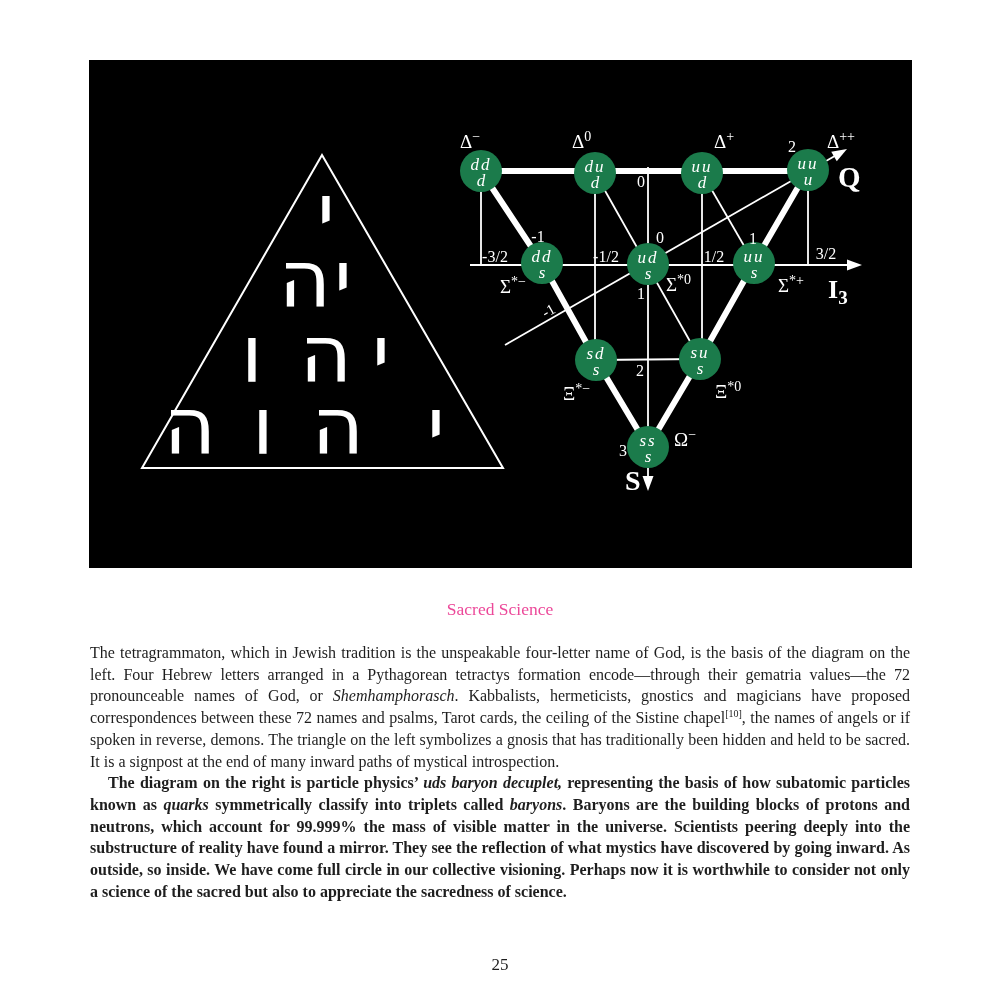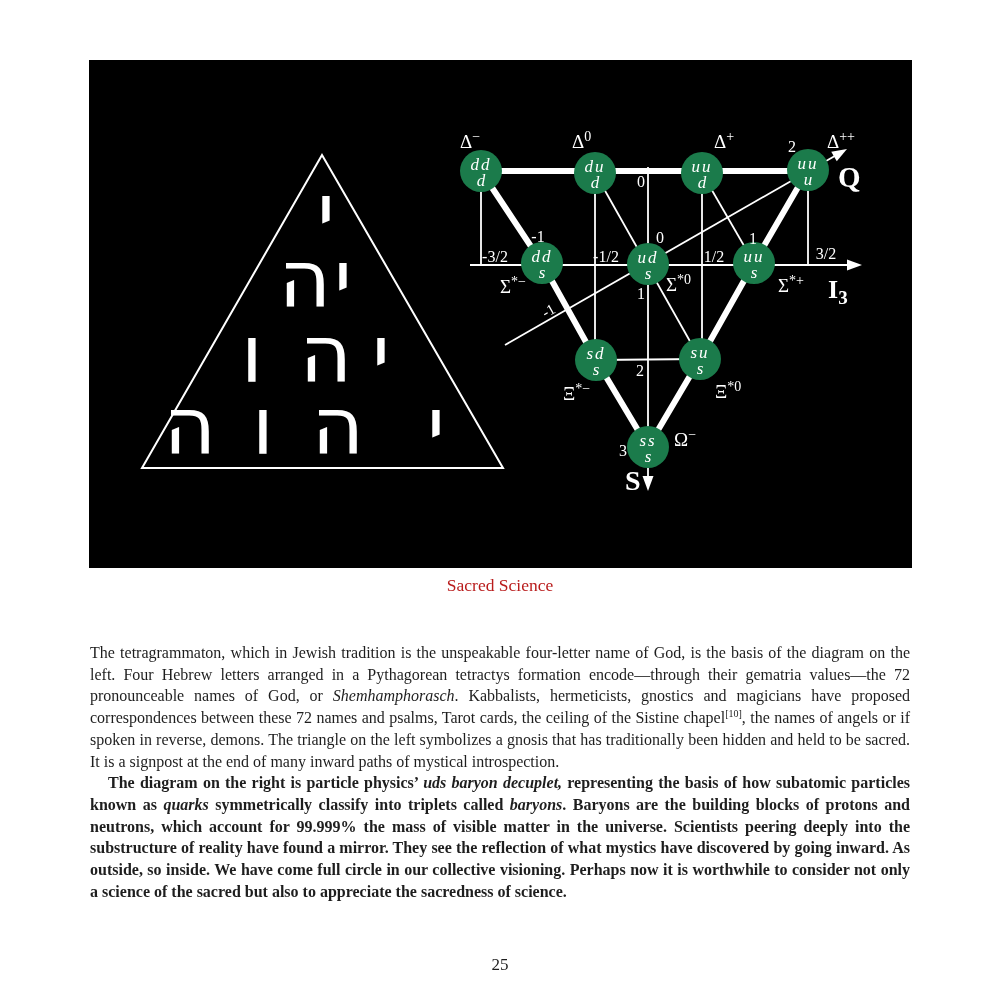--- a/index.html
+++ b/index.html
@@ -6,22 +6,22 @@
   body{
     width:1000px;height:1000px;position:relative;background:#ffffff;
     font-family:"Liberation Serif","DejaVu Serif",serif;color:#1e1e1e;
   }
   .figure-panel{
     position:absolute;left:89px;top:60px;width:823px;height:508px;
     background:#000000;overflow:hidden;
   }
   .figure-panel svg{display:block;}
   .caption{
-    position:absolute;left:0;top:575px;width:1000px;text-align:center;
-    font-size:17.5px;color:#b91c1c;
+    position:absolute;left:0;top:599px;width:1000px;text-align:center;
+    font-size:17.5px;color:#ec4899;
   }
   #text-block{
     position:absolute;left:90px;top:602px;width:820px;margin-top:40px;
   }
   p.body-par{
     margin:0;font-size:16px;line-height:21.7px;text-align:justify;
     color:#1e1e1e;
   }
   p.body-par.indent{text-indent:18px;font-weight:bold;}
   p.body-par i{font-style:italic;}

